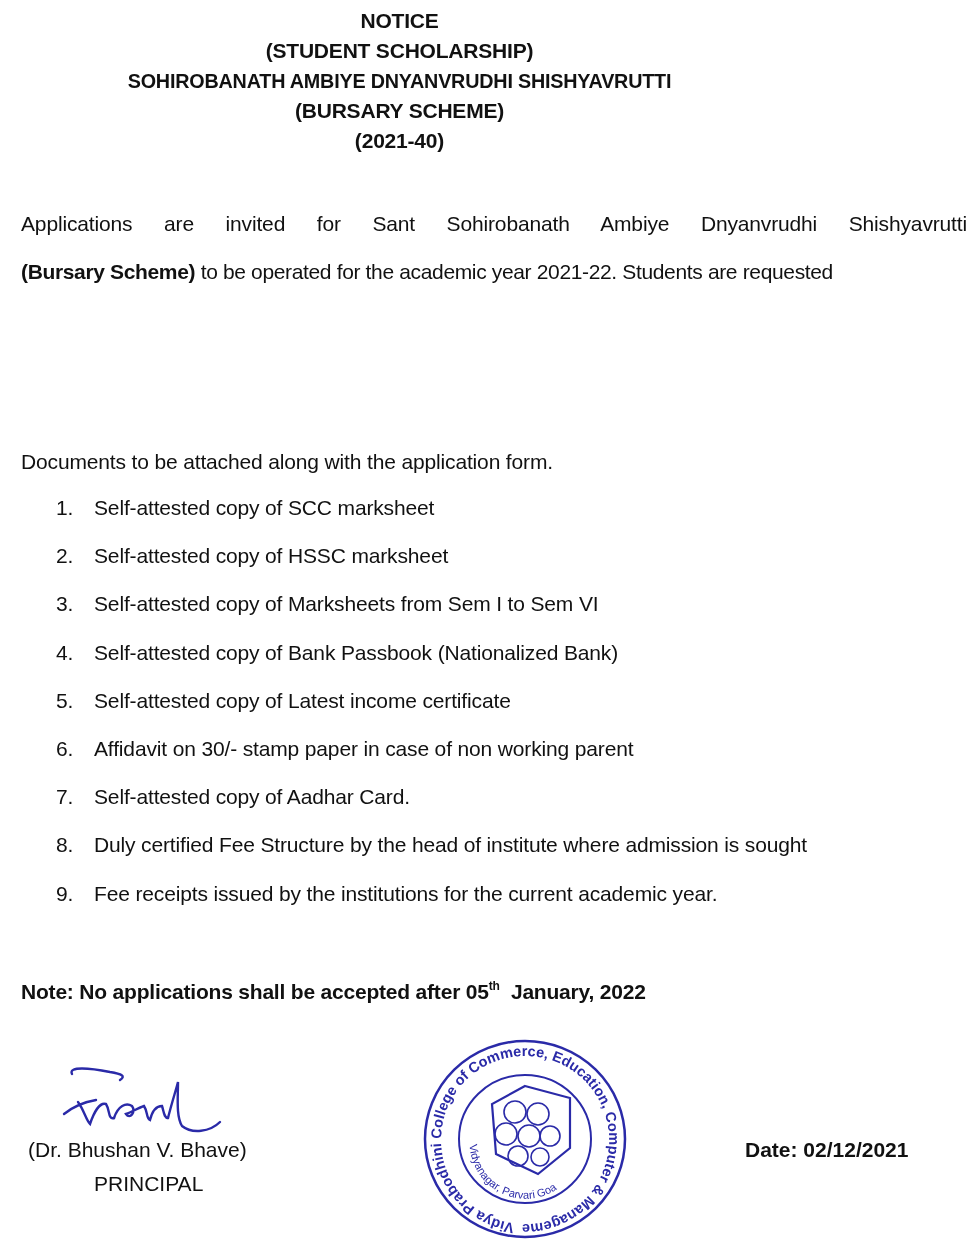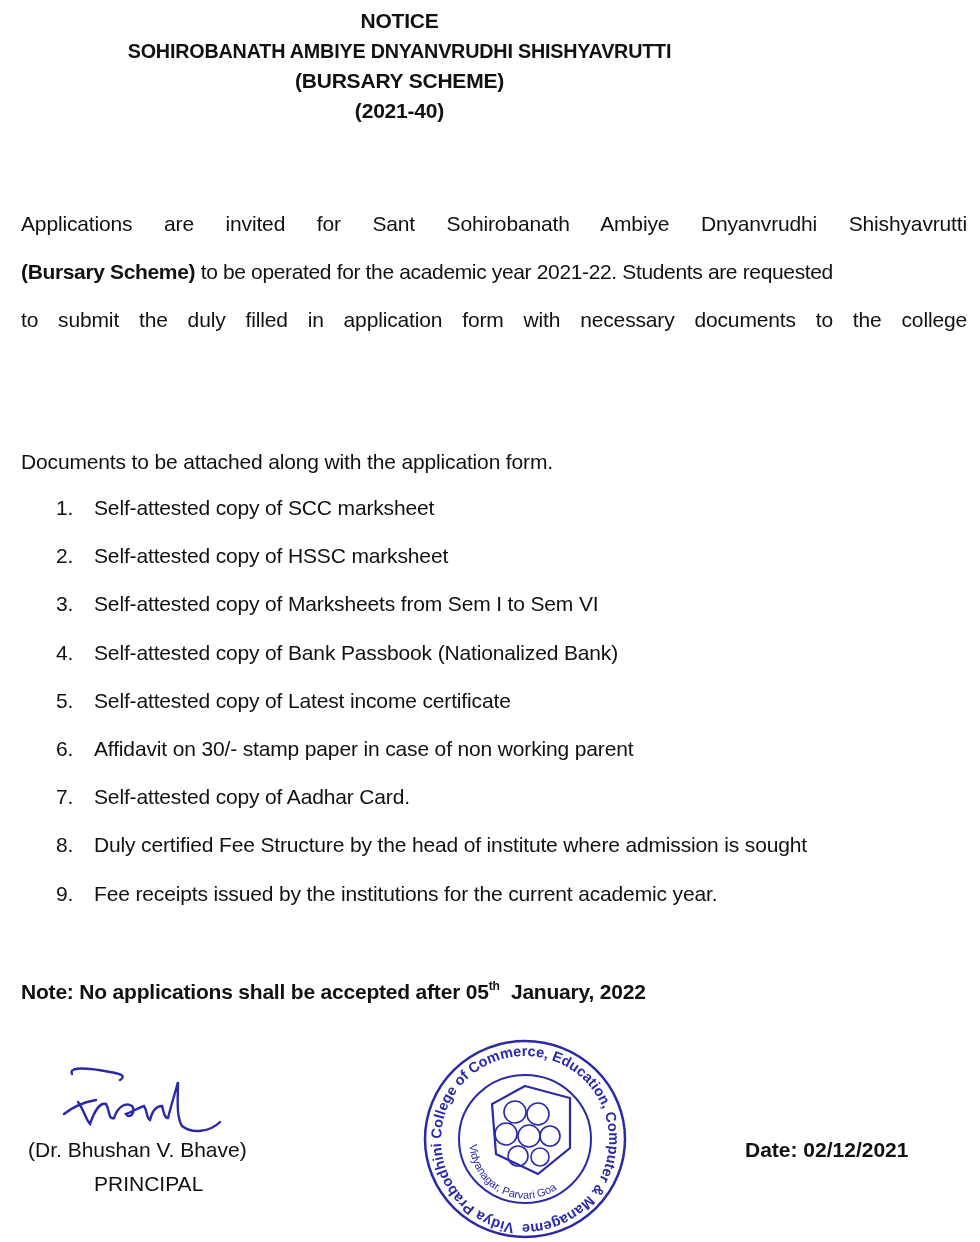--- a/index.html
+++ b/index.html
@@ -118,29 +118,29 @@
       font-size: 21px;
       white-space: nowrap;
       font-weight: bold;
     }
   </style>
 </head>
 <body>
 
 <div class="header">
   <div>NOTICE</div>
+  <div>(STUDENT SCHOLARSHIP)</div>
   <div class="wide">SOHIROBANATH AMBIYE DNYANVRUDHI SHISHYAVRUTTI</div>
   <div>(BURSARY SCHEME)</div>
   <div>(2021-40)</div>
 </div>
 
 <div class="para" style="top:200px;">
   <span class="line justify">Applications are invited for Sant Sohirobanath Ambiye Dnyanvrudhi Shishyavrutti</span>
   <span class="line" style="letter-spacing:-0.35px;"><span class="bold">(Bursary Scheme)</span><span> to be operated for the academic year 2021-22. Students are requested</span></span>
-  <span class="line justify">to submit the duly filled in application form with necessary documents to the college</span>
 </div>
 
 <div class="docs-intro">Documents to be attached along with the application form.</div>
 
 <ol class="doc-list">
   <li>
       <span class="num">1.</span>
       <span>Self-attested copy of SCC marksheet</span>
     </li>
   <li>

